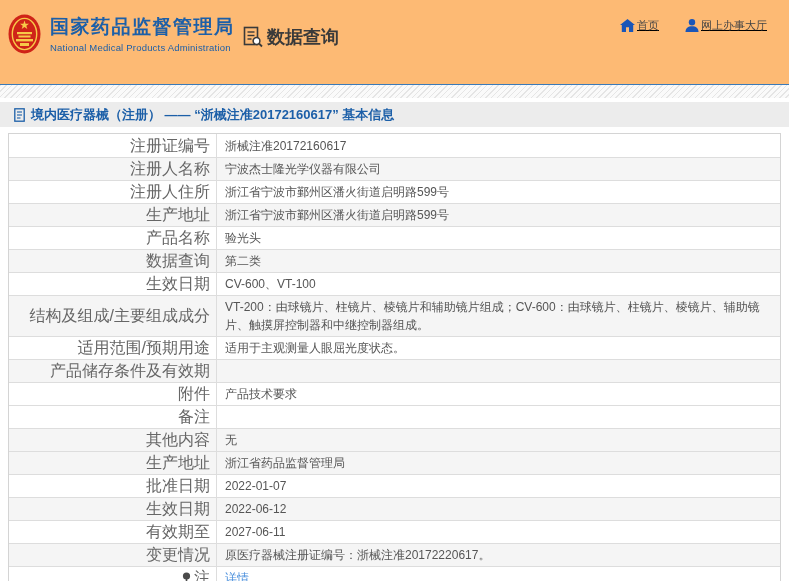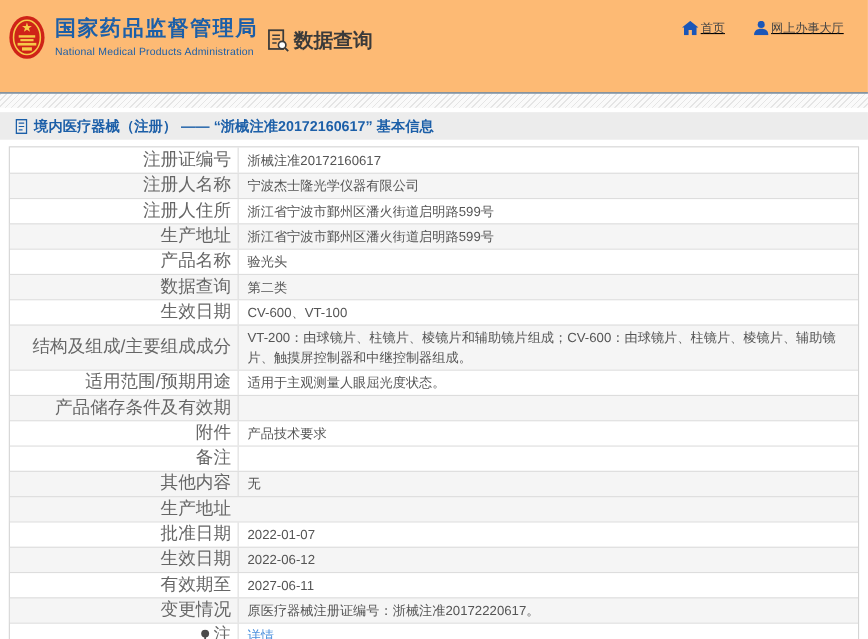--- a/index.html
+++ b/index.html
@@ -288,20 +288,23 @@
     <div class="t-value">
         <span class="inner">无</span>
       </div>
   </div>
 
   <div class="t-row alt">
     <div class="t-label">
 
       <span class="lab-text">生产地址</span>
     </div>
+    <div class="t-value">
+        <span class="inner">浙江省药品监督管理局</span>
+      </div>
   </div>
 
   <div class="t-row">
     <div class="t-label">
 
       <span class="lab-text">批准日期</span>
     </div>
     <div class="t-value">
         <span class="inner">2022-01-07</span>
       </div>

